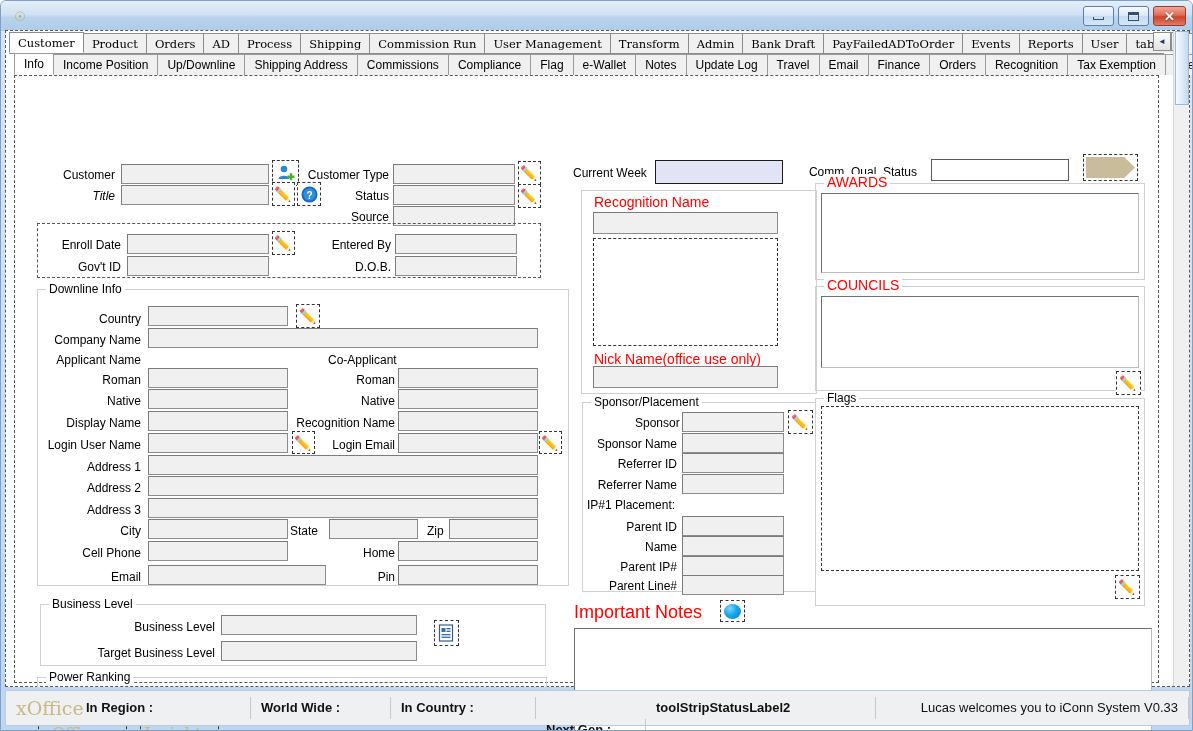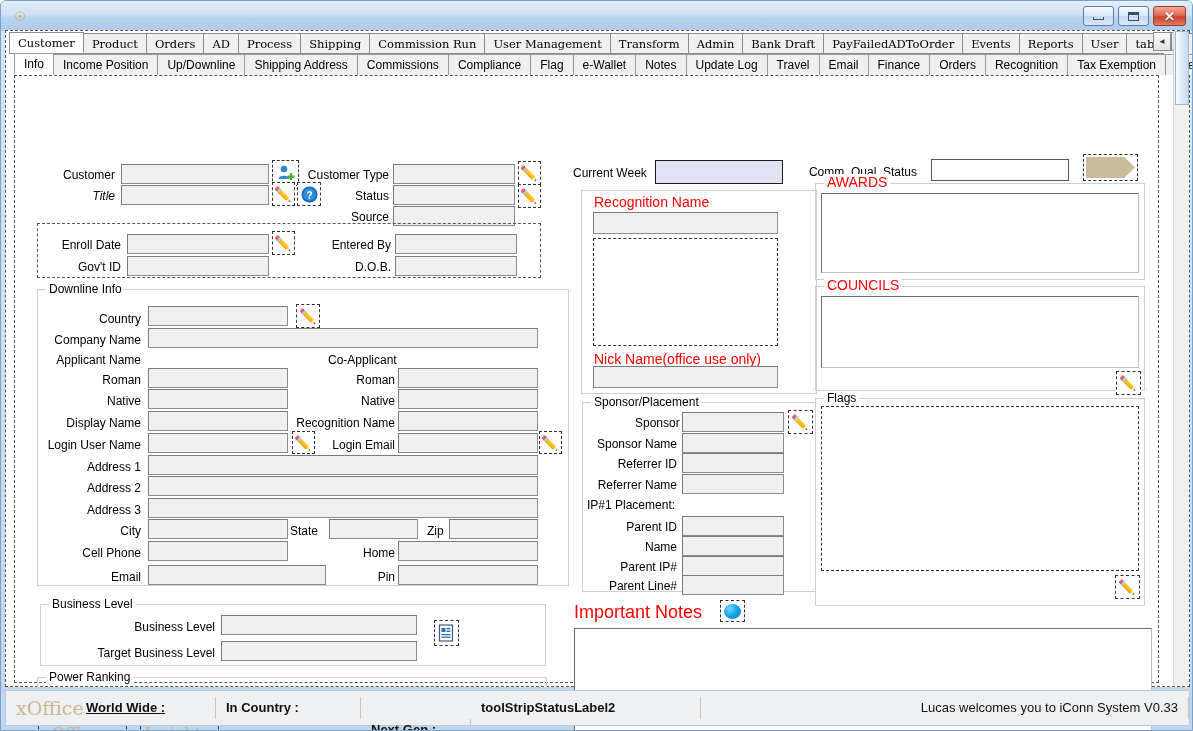--- a/index.html
+++ b/index.html
@@ -460,20 +460,21 @@
 
     <div id="vscroll">
       <div id="vthumb"></div>
     </div>
   </div>
 
   <div id="statusbar">
     <div style="width:70px; padding-left:10px;">
       <span class="" style="font-family:'DejaVu Serif',serif; font-size:19px; color:#c9b88a;">xOffice</span>
     </div>
-    <div class="sbcell" style="width:140px;text-decoration:underline;">World Wide :</div>
+    <div class="sbcell" style="width:175px;">In Region :</div>
+    <div class="sbcell" style="width:140px;">World Wide :</div>
     <div class="sbcell" style="width:145px;">In Country :</div>
     <div class="sbcell" style="width:110px;margin-top:44px;">Next Gen :</div>
     <div class="sbcell" style="width:230px;">toolStripStatusLabel2</div>
     <div class="sbcell last" style="flex:1; text-align:right; font-weight:normal; font-size:13px;">Lucas welcomes you to iConn System V0.33</div>
   </div>
 
 </div>
 
 </body></html>

